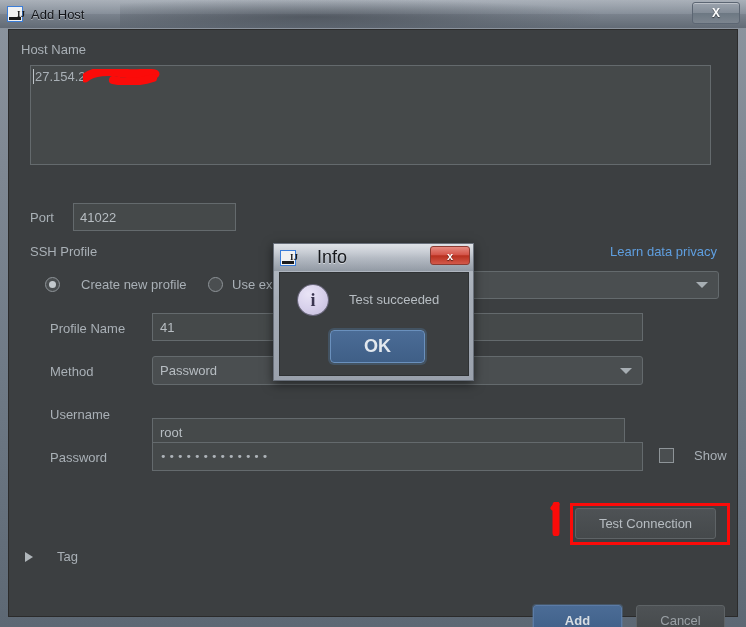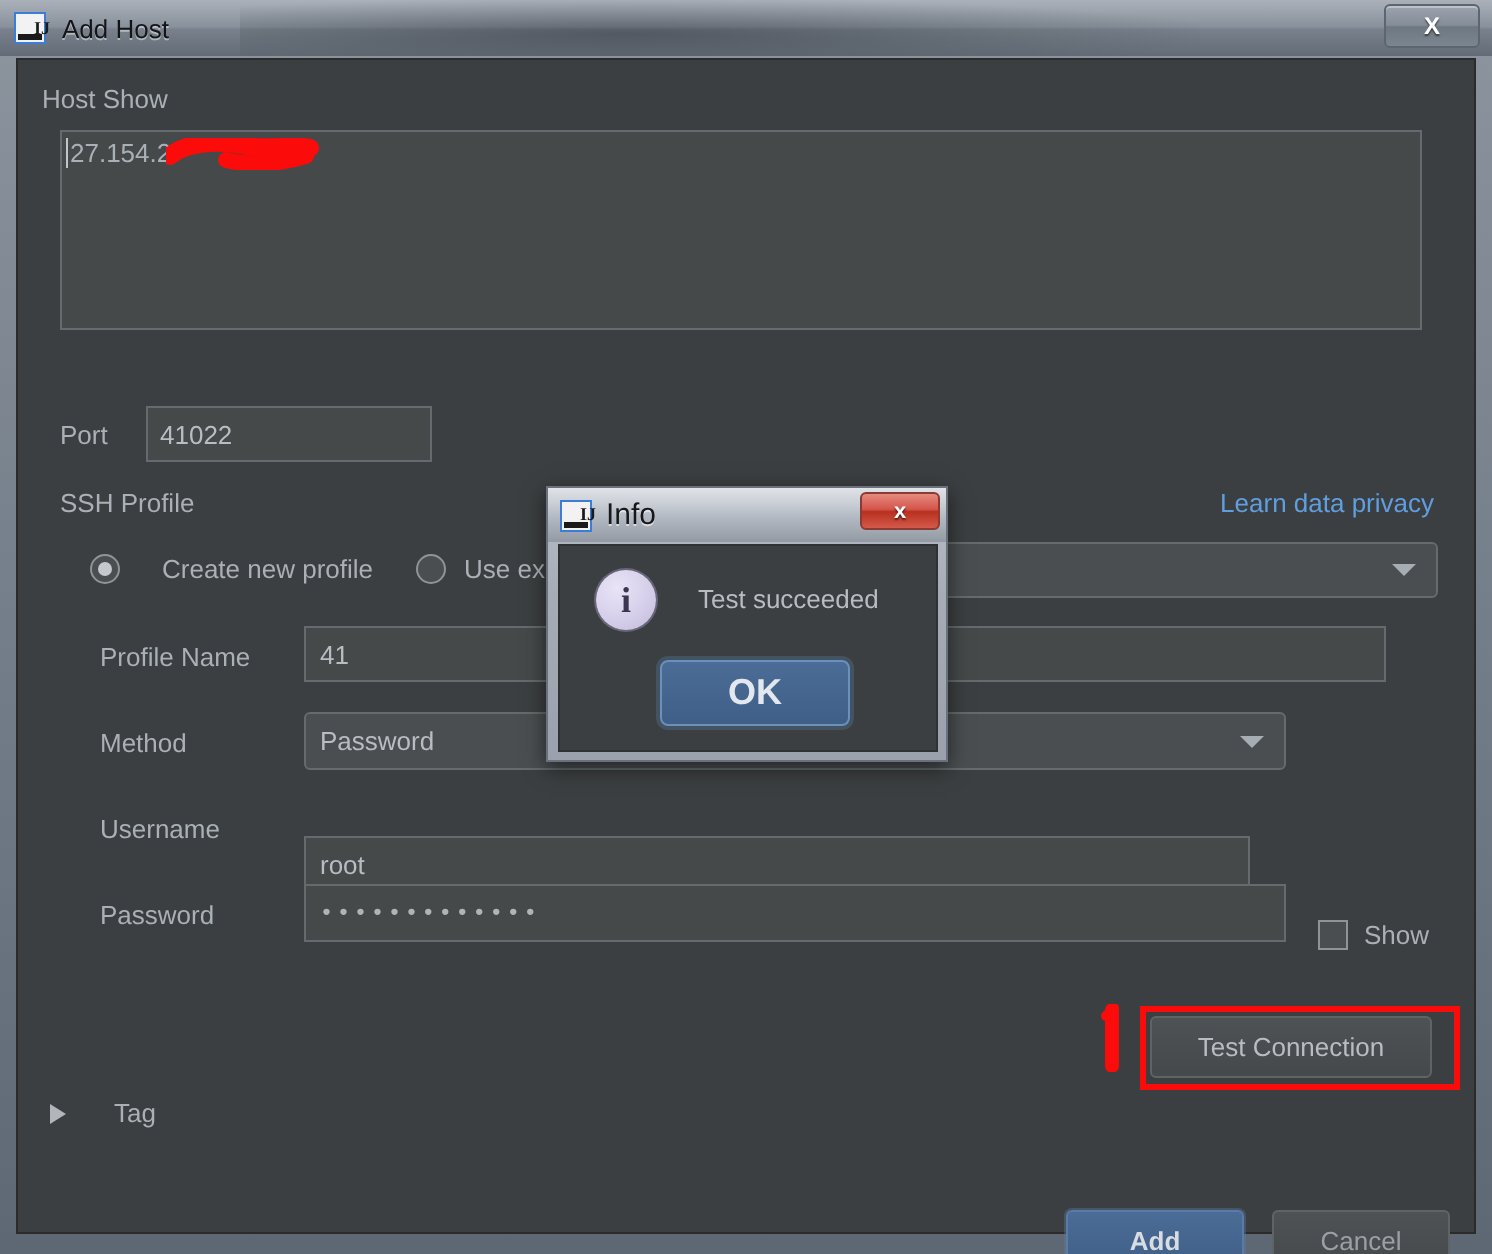--- a/index.html
+++ b/index.html
@@ -118,21 +118,21 @@
   #redact-ip {
     position:absolute; left: 52px; top: 3px; width: 80px; height: 16px;
     pointer-events:none;
   }
 
   
   #port-label { position:absolute; left: 21px; top: 180px; }
   #port-field {
     position: absolute;
     left: 64px; top: 173px;
-    width: 143px; height: 28px;
+    width: 163px; height: 28px;
     background: #45494a;
     border: 1px solid #646a6d;
     display:flex; align-items:center;
     padding-left: 6px;
     font-size: 13px; color:#b7bdc2;
   }
 
   
   #ssh-profile-label { position:absolute; left: 21px; top: 214px; }
   #privacy-link {
@@ -170,39 +170,39 @@
   .form-label { position:absolute; font-size:13px; color:#a9b0b6; }
   .form-field {
     position:absolute;
     background:#45494a; border:1px solid #646a6d;
     display:flex; align-items:center; padding-left:7px;
     font-size:13px; color:#b7bdc2;
   }
   .form-field.combo { background:#4a4e50; border-radius:3px; }
 
   #row-profile-label { left: 41px; top: 291px; }
-  #row-profile-field { left: 143px; top: 283px; width: 541px; height: 28px; }
+  #row-profile-field { left: 143px; top: 283px; width: 491px; height: 28px; }
 
   #row-method-label  { left: 41px; top: 334px; }
   #row-method-field  { left: 143px; top: 326px; width: 491px; height: 29px; }
 
   #row-username-label{ left: 41px; top: 377px; }
   #row-username-field{ left: 143px; top: 388px; width: 473px; height: 29px; }
 
   #row-password-label{ left: 41px; top: 420px; }
   #row-password-field{ left: 143px; top: 412px; width: 491px; height: 29px; }
 
   #password-dots {
     letter-spacing: 2px; font-size: 11px; color:#aeb4b9;
     font-family: "DejaVu Sans", sans-serif;
   }
 
   #show-checkbox-wrap {
-    position:absolute; left: 650px; top: 430px;
-    display:flex; align-items:center; gap:8px;
+    position:absolute; left: 650px; top: 418px;
+    display:flex; align-items:center; gap:20px;
   }
   .checkbox {
     width: 15px; height: 15px; background:#4a4e50; border:1px solid #8e9498; flex:0 0 auto;
   }
 
   
   #test-conn-btn {
     position:absolute; left: 566px; top: 478px;
     width: 141px; height: 31px;
     background: linear-gradient(180deg,#4e5255 0%, #45494b 100%);
@@ -260,21 +260,21 @@
     z-index: 50;
   }
   #info-titlebar {
     position:absolute; left:0; top:0; width: 199px; height: 27px;
     background:
       linear-gradient(180deg, rgba(255,255,255,.45) 0%, rgba(255,255,255,.12) 50%, rgba(0,0,0,.05) 100%),
       linear-gradient(180deg,#c5cbd3 0%, #aab1bb 55%, #9aa2ad 100%);
     display:flex; align-items:center; padding-left:6px;
   }
   #info-title {
-    margin-left:7px; font-size:15px; color:#16181c;
+    margin-left:21px; font-size:18px; color:#16181c;
     text-shadow:0 1px 0 rgba(255,255,255,.55);
   }
   #info-close {
     position:absolute; right:3px; top:2px;
     width: 40px; height: 19px;
     border-radius: 3px;
     border: 1px solid #8c3b32;
     background: linear-gradient(180deg,#e68a80 0%, #d4554a 45%, #b8301f 52%, #d3594a 100%);
     display:flex;align-items:center;justify-content:center;
     color:#ffffff; font-size:11px; font-weight:bold;
@@ -316,21 +316,21 @@
 <div id="window">
 
   <div id="titlebar">
     <span class="ij-icon">IJ</span>
     <span id="win-title">Add Host</span>
     <div id="win-close">X</div>
   </div>
 
   <div id="content">
 
-    <div id="host-list-label" class="lbl">Host Show</div>
+    <div id="host-list-label" class="lbl">Host Name</div>
     <div id="host-list-box">
       <div id="host-caret"></div>
       <div id="host-list-value">27.154.2</div>
       <svg id="redact-ip" viewBox="0 0 80 16">
         <path d="M2,9 C10,2 26,1 40,4 C52,6 64,3 72,5" stroke="#fb0b09" stroke-width="9" fill="none" stroke-linecap="round"></path>
         <path d="M30,11 C42,14 58,13 70,9" stroke="#fb0b09" stroke-width="8" fill="none" stroke-linecap="round"></path>
       </svg>
     </div>
 
     <div id="port-label" class="lbl">Port</div>

